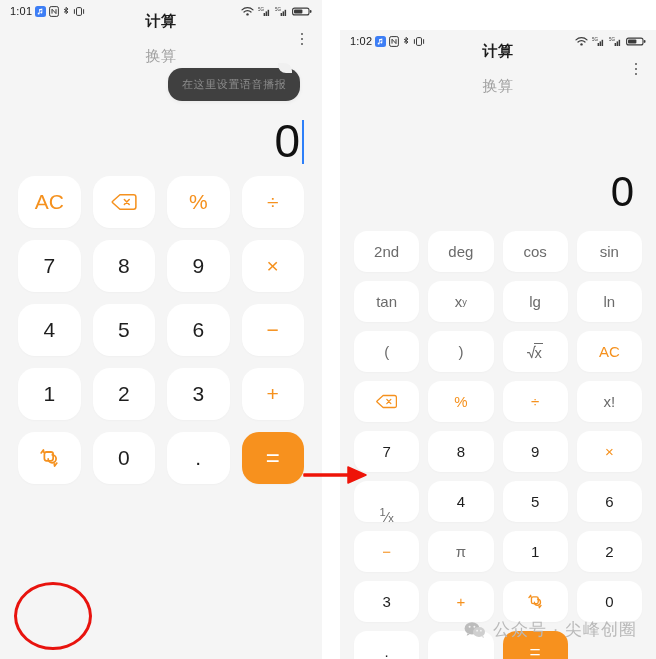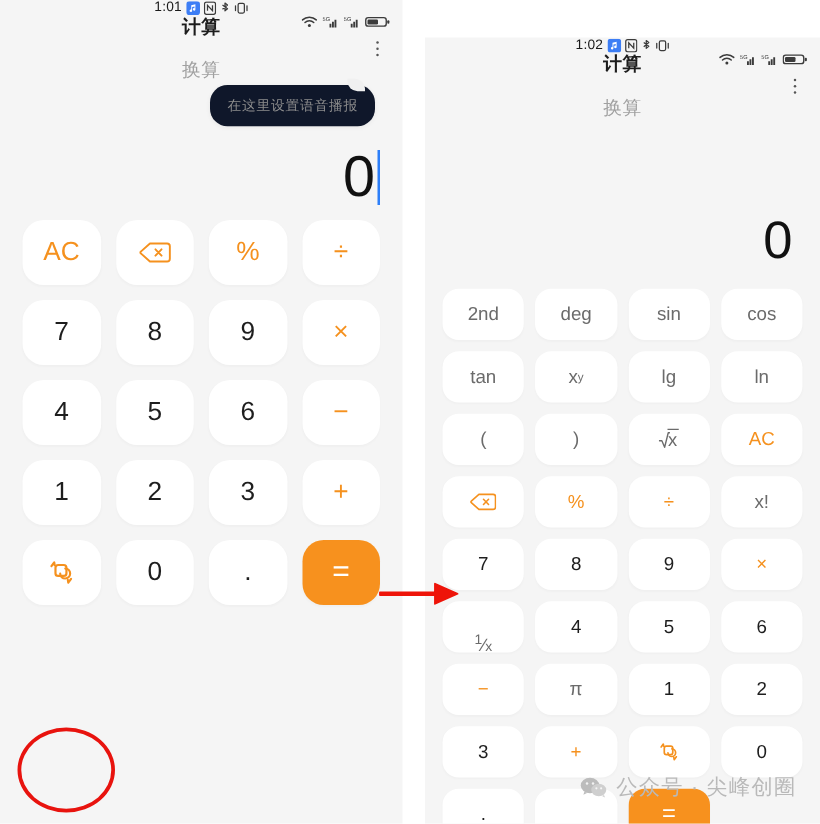--- a/index.html
+++ b/index.html
@@ -13,21 +13,21 @@
 
   
   .phone { position: absolute; background: #f5f5f5; overflow: hidden; }
   #phone-left  { left: 0;   top: 0;  width: 322px; height: 659px; }
   #phone-right { left: 340px; top: 30px; width: 316px; height: 629px; text-align: right; }
 
   
   .statusbar {
     position: relative; height: 22px;
     display: flex; align-items: center;
-    padding: 0 10px; font-size: 11px; color: #222; flex-direction: column;
+    padding: 0 10px; font-size: 11px; color: #222;
   }
   .sb-left { display: flex; align-items: center; gap: 3px; }
   .sb-time { font-size: 11px; color: #1a1a1a; letter-spacing: .2px; }
   .sb-right { margin-left: auto; display: flex; align-items: center; gap: 4px; }
   .ico { display: inline-block; line-height: 1; }
   .ico svg { display: block; }
 
   
   .header {
     position: relative; height: 34px;
@@ -41,21 +41,21 @@
   .more-btn {
     position: absolute; right: 12px; top: 50%; transform: translateY(-50%);
     width: 16px; height: 18px;
     display: flex; flex-direction: column; align-items: center; justify-content: center; gap: 2.5px;
   }
   .more-btn i { display:block; width: 2.5px; height: 2.5px; border-radius: 50%; background: #555; }
 
   
   .tooltip {
     position: absolute; left: 168px; top: 68px;
-    background: #0f172a; color: #8d8d8d;
+    background: #404040; color: #8d8d8d;
     font-size: 11px; letter-spacing: .6px;
     padding: 9px 14px; border-radius: 14px;
     box-shadow: 0 1px 4px rgba(0,0,0,.06);
     white-space: nowrap;
   }
   .tooltip::after {
     content:""; position: absolute; right: 8px; top: -5px;
     width: 14px; height: 10px; background: #f0f0f0;
     border-radius: 0 8px 0 8px;
   }
@@ -330,22 +330,22 @@
         </span>
     </div>
 
     <div class="display" id="display-right">
       <span class="val">0</span>
     </div>
 
     <div class="keypad" id="keypad-right">
         <div class="key fn">2nd</div>
         <div class="key fn">deg</div>
+        <div class="key fn">cos</div>
         <div class="key fn">sin</div>
-        <div class="key fn">cos</div>
         <div class="key fn">tan</div>
         <div class="key fn">x<sup>y</sup></div>
         <div class="key fn">lg</div>
         <div class="key fn">ln</div>
         <div class="key fn">(</div>
         <div class="key fn">)</div>
         <div class="key fn">
           <span class="sqrt">
             <svg width="9" height="14" viewBox="0 0 9 14" style="margin-right:-1px">
               <path d="M.5 7.6l2 0 2.2 5.2L7.6 1.2h1" fill="none" stroke="#6b6b6b" stroke-width="1.1" stroke-linecap="round" stroke-linejoin="round"></path>

